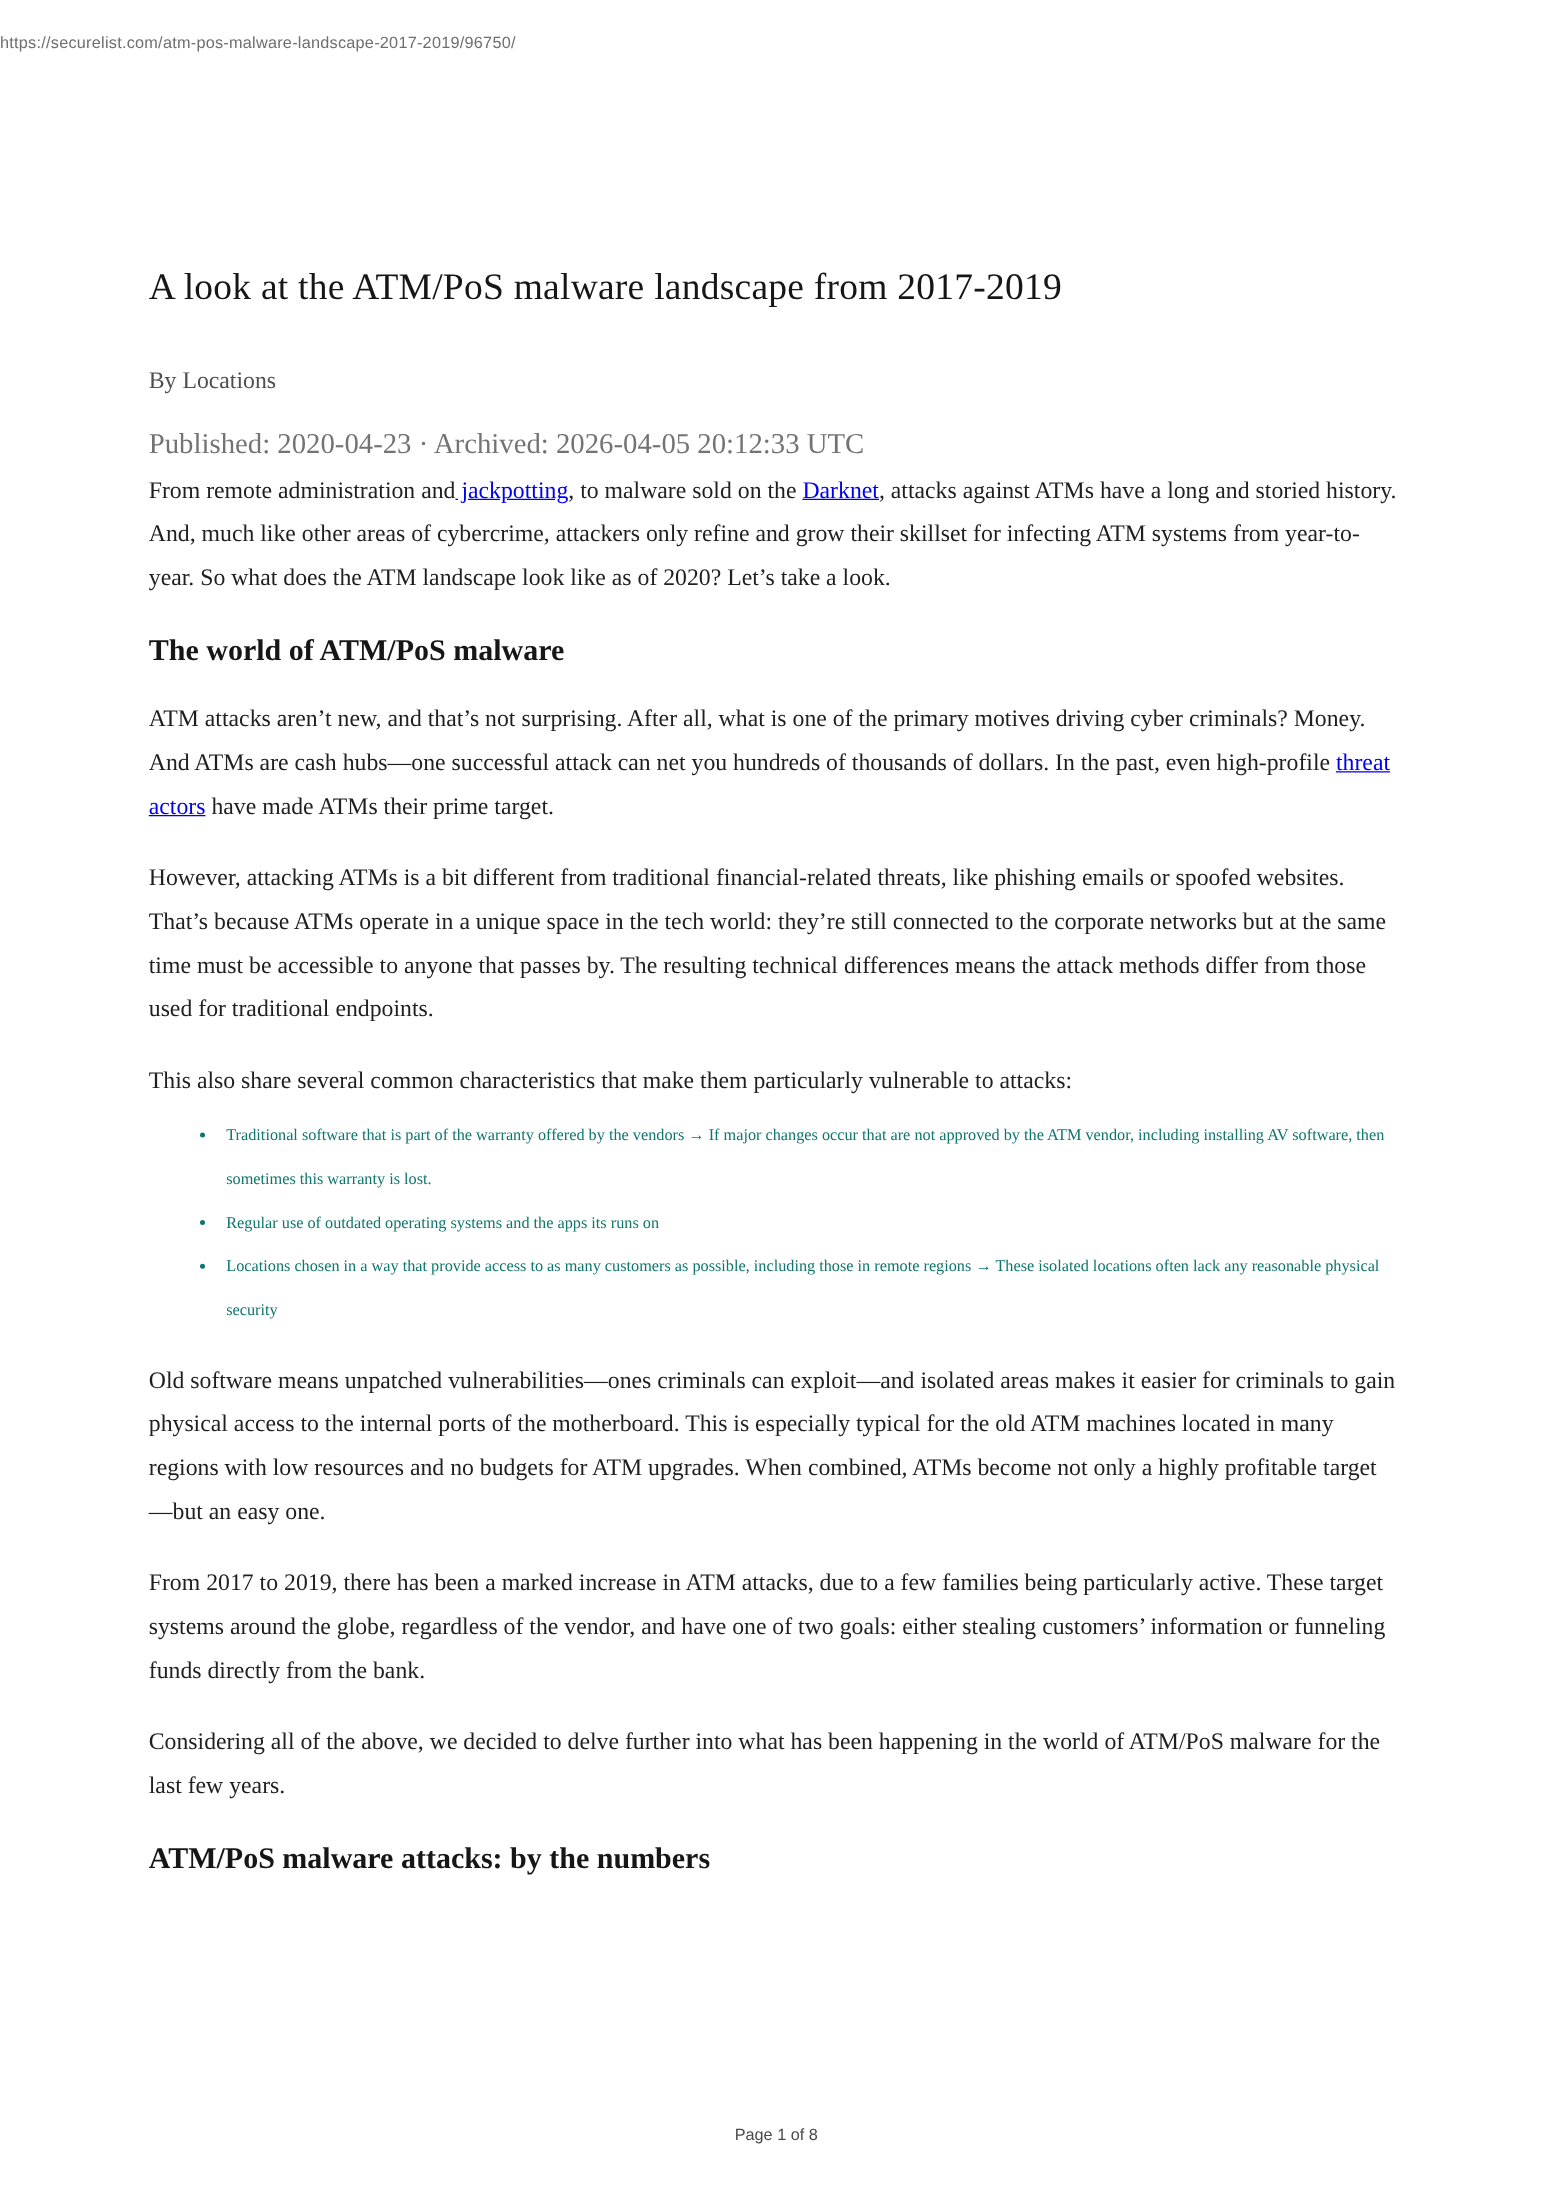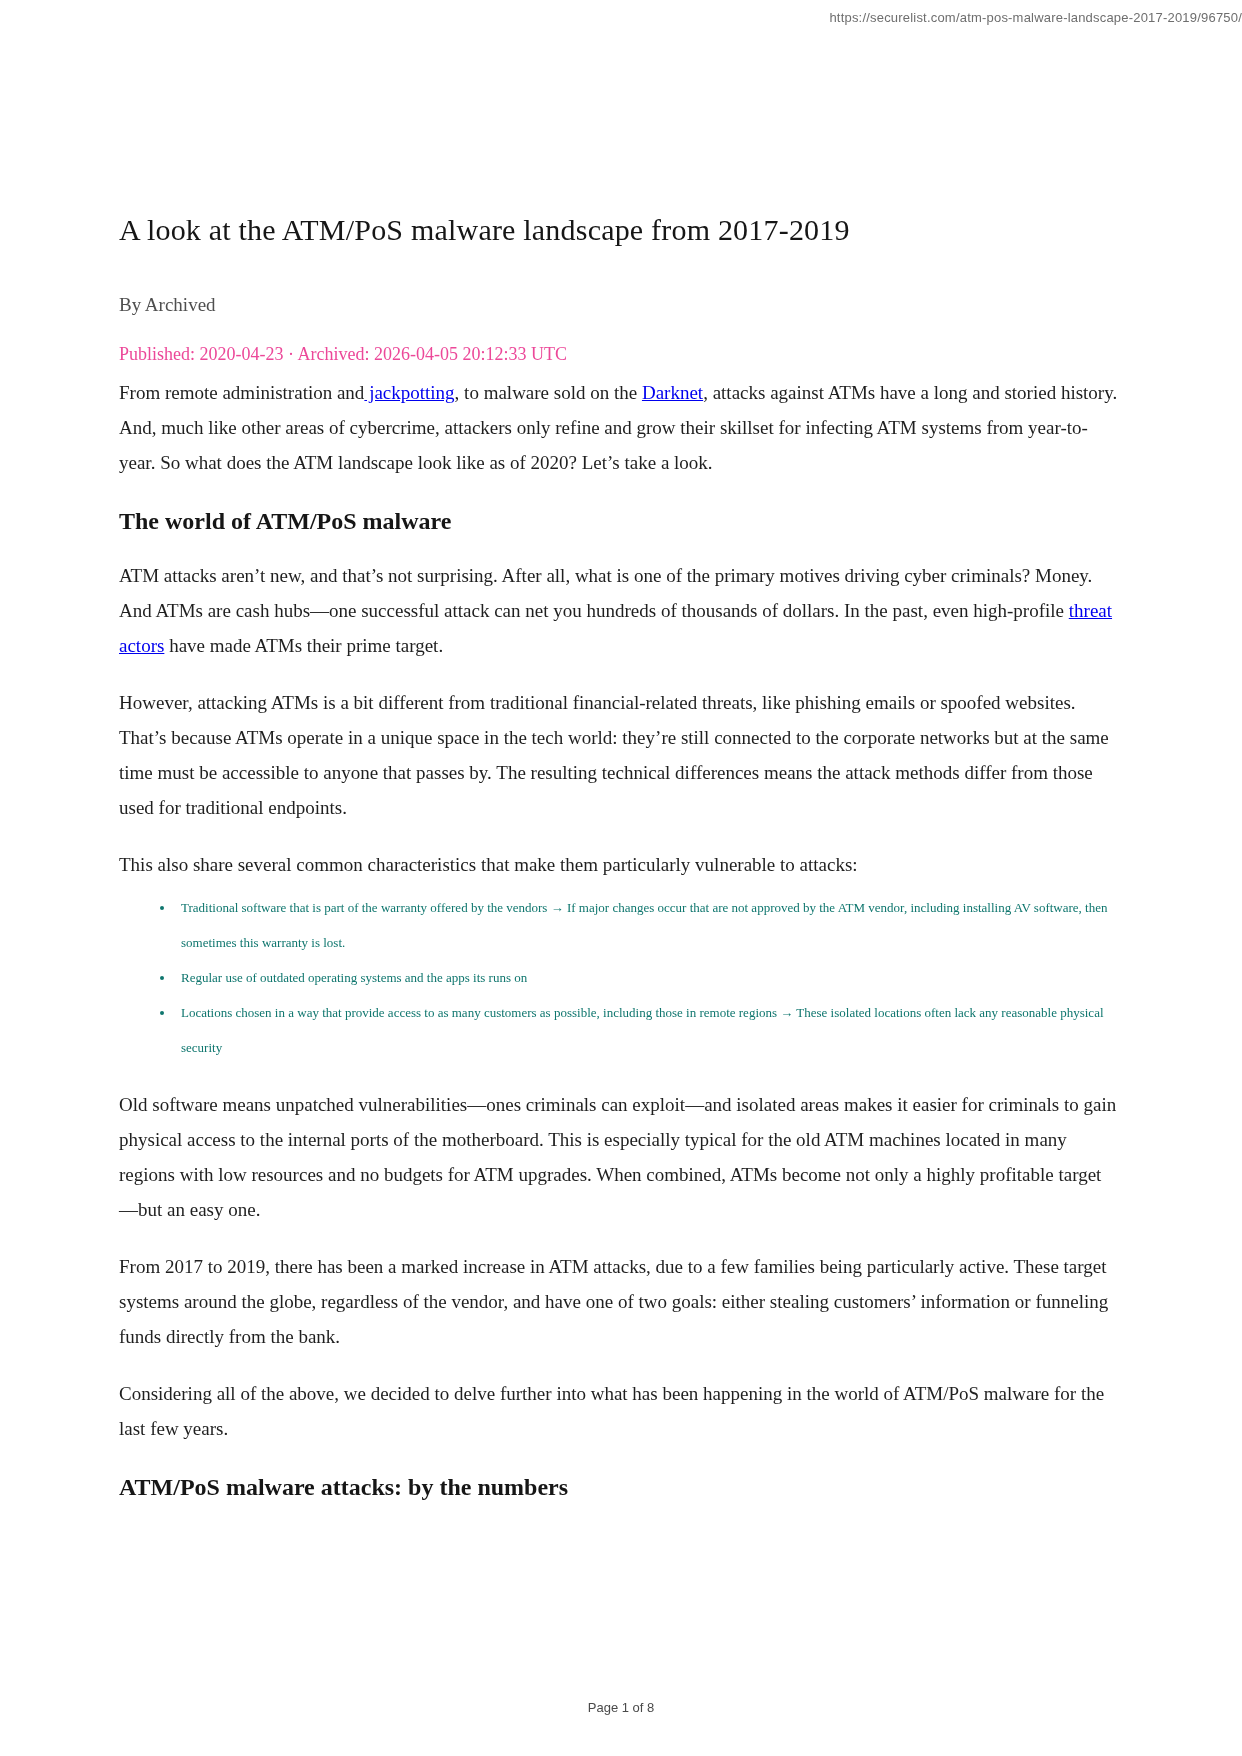--- a/index.html
+++ b/index.html
@@ -7,24 +7,24 @@
   .page {
     position: relative;
     width: 1242px;
     height: 1756px;
     background: #ffffff;
     overflow: hidden;
     font-family: "Liberation Serif", serif;
   }
   .url-header {
     position: absolute;
-    top: 10px;
+    top: 26px;
     left: 0;
     right: 0;
-    text-align: right;
+    text-align: left;
     font-family: "Liberation Sans", sans-serif;
     font-size: 13px;
     letter-spacing: 0.2px;
     color: #6e6e6e;
   }
   .content {
     position: absolute;
     top: 0;
     left: 119px;
     width: 1001px;
@@ -38,23 +38,23 @@
     letter-spacing: 0.2px;
   }
   .byline {
     margin-top: 44px;
     font-size: 19px;
     line-height: 23px;
     color: #4f4f4f;
   }
   .meta {
     margin-top: 28px;
-    font-size: 18px;
+    font-size: 23px;
     line-height: 21px;
-    color: #ec4899;
+    color: #737373;
   }
   p.body-p {
     margin: 22px 0 0 0;
     font-size: 19px;
     line-height: 35px;
     color: #1f1f1f;
   }
   p.intro-p { margin-top: 10px; }
   h2.section-h {
     margin: 26px 0 0 0;
@@ -92,21 +92,21 @@
 <body>
 
 <div class="page">
 
   <div class="url-header">https://securelist.com/atm-pos-malware-landscape-2017-2019/96750/</div>
 
   <div class="content">
 
     <h1 class="title">A look at the ATM/PoS malware landscape from 2017-2019</h1>
 
-    <div class="byline">By Archived</div>
+    <div class="byline">By Locations</div>
 
     <div class="meta">Published: 2020-04-23 · Archived: 2026-04-05 20:12:33 UTC</div>
 
     <p class="body-p intro-p"><span>From remote administration and</span><a class="link"> jackpotting</a><span>, to malware sold on the </span><a class="link">Darknet</a><span>, attacks against ATMs have a long and storied history.  And, much like other areas of cybercrime, attackers only refine and grow their skillset for infecting ATM systems from year-to-year. So what does the ATM landscape look like as of 2020? Let’s take a look.</span></p>
 
     <h2 class="section-h">The world of ATM/PoS malware</h2>
 
     <p class="body-p"><span>ATM attacks aren’t new, and that’s not surprising. After all, what is one of the primary motives driving cyber criminals? Money. And ATMs are cash hubs—one successful attack can net you hundreds of thousands of dollars. In the past, even high-profile </span><a class="link">threat actors</a><span> have made ATMs their prime target.</span></p>
 
     <p class="body-p">However, attacking ATMs is a bit different from traditional financial-related threats, like phishing emails or spoofed websites. That’s because ATMs operate in a unique space in the tech world: they’re still connected to the corporate networks but at the same time must be accessible to anyone that passes by. The resulting technical differences means the attack methods differ from those used for traditional endpoints.</p>

